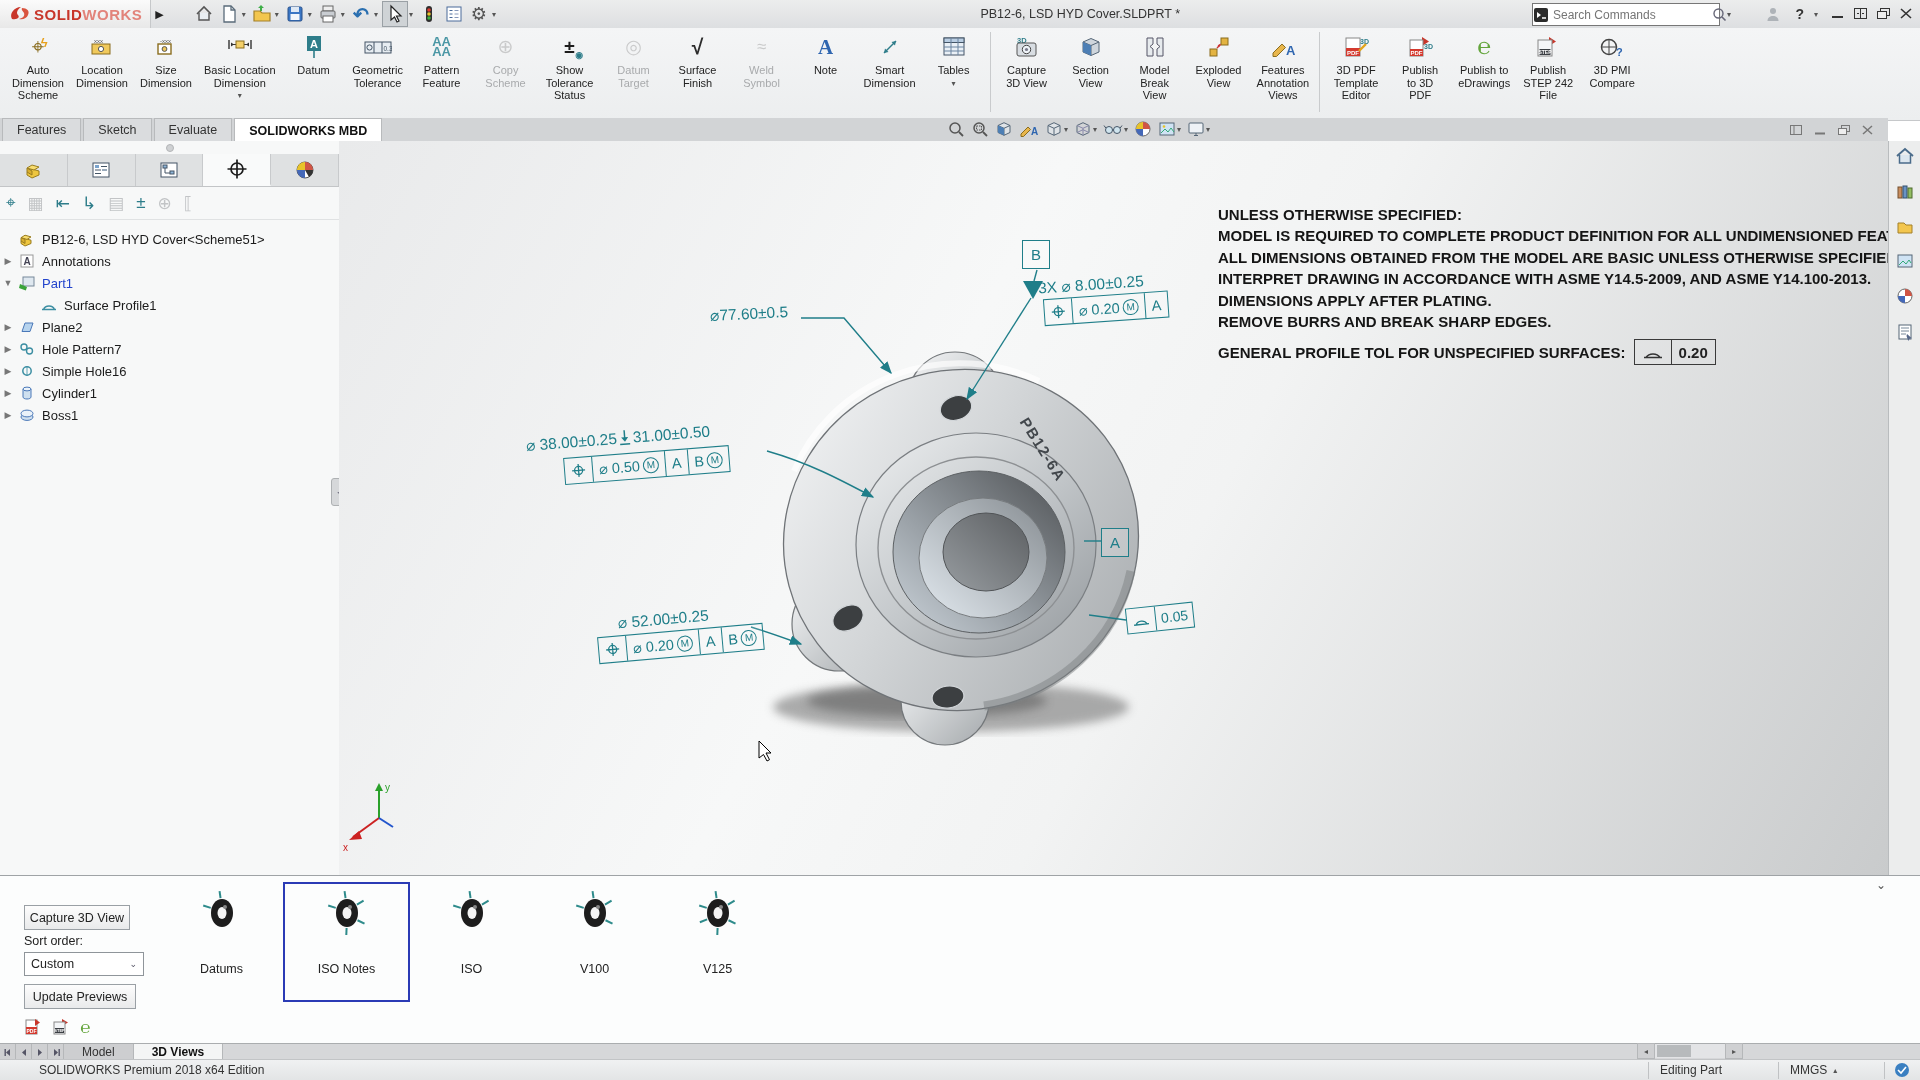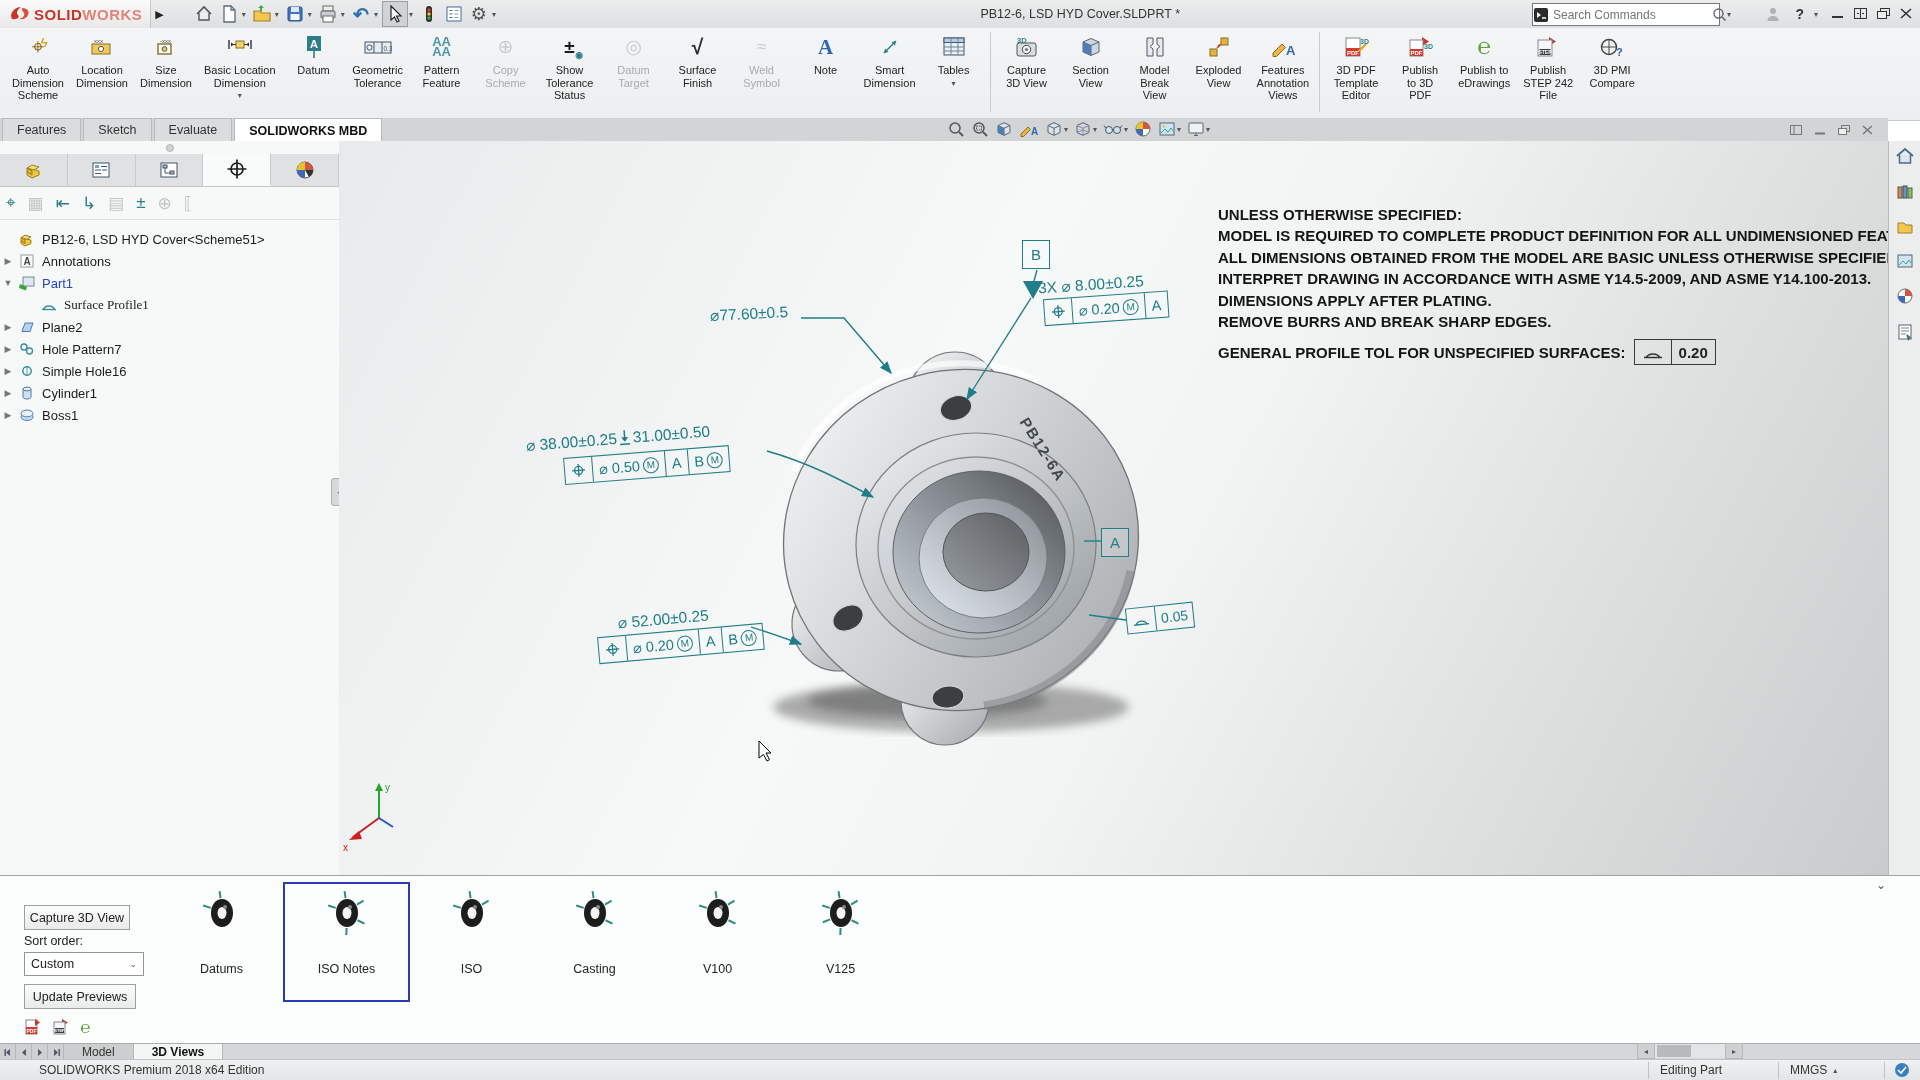--- a/index.html
+++ b/index.html
@@ -684,21 +684,21 @@
         <div class="trow emph" data-interactable="true" style="padding-left: 0px;">
           <span class="arr" data-interactable="true">▼</span>
           <span class="tic" data-interactable="false">
             <svg width="18" height="16" viewBox="0 0 18 16">
               <rect x="5" y="2" width="11" height="9" fill="#dfe8f0" stroke="#789"></rect>
               <path d="M2 9l7 3-1.2 3.5L1 13z" fill="#3aa33a"></path>
             </svg>
           </span>
           <span class="tlabel">Part1</span>
         </div>
-        <div class="trow" data-interactable="true" style="padding-left: 22px; font-family: Liberation Serif, serif;">
+        <div class="trow" data-interactable="true" style="padding-left: 22px;">
           <span class="arr" data-interactable="false"></span>
           <span class="tic" data-interactable="false">
             <svg width="18" height="14" viewBox="0 0 18 14">
               <path d="M2 11.5h14M3.5 11.5a5.8 5.3 0 0 1 11 0" fill="none" stroke="#3d8fa3" stroke-width="1.5"></path>
             </svg>
           </span>
           <span class="tlabel">Surface Profile1</span>
         </div>
         <div class="trow" data-interactable="true" style="padding-left: 0px;">
           <span class="arr" data-interactable="true">▶</span>
@@ -995,32 +995,20 @@
         <div class="thumb" data-interactable="true">
           <div data-interactable="false"><svg width="46" height="46">
               <ellipse cx="23" cy="23" rx="11" ry="14" fill="#1d1d1d"></ellipse>
               <ellipse cx="23" cy="23" rx="4.5" ry="6" fill="#f4f4f4"></ellipse>
               <circle cx="26" cy="17" r="2" fill="#888"></circle>
               <line x1="11.723688550569099" y1="17.86969785011497" x2="4.20614758428183" y2="15.475556846835289" stroke="#2e8b8b" stroke-width="2"></line>
               <line x1="21.537567879138233" y1="8.111807725380169" x2="20.562613131897056" y2="1.1639846638909148" stroke="#2e8b8b" stroke-width="2"></line>
               <line x1="32.948450870660494" y1="14.612106447938789" x2="39.580751451100824" y2="10.697756123643558" stroke="#2e8b8b" stroke-width="2"></line>
               <line x1="33.49543648567275" y1="30.272144303695057" x2="40.492394142787916" y2="33.66581164541942" stroke="#2e8b8b" stroke-width="2"></line>
             </svg></div>
-          <div class="tlab" data-interactable="false">Casting</div>
-        </div>
-        <div class="thumb" data-interactable="true">
-          <div data-interactable="false"><svg width="46" height="46">
-              <ellipse cx="23" cy="23" rx="11" ry="14" fill="#1d1d1d"></ellipse>
-              <ellipse cx="23" cy="23" rx="4.5" ry="6" fill="#f4f4f4"></ellipse>
-              <circle cx="26" cy="17" r="2" fill="#888"></circle>
-              <line x1="11.723688550569099" y1="17.86969785011497" x2="4.20614758428183" y2="15.475556846835289" stroke="#2e8b8b" stroke-width="2"></line>
-              <line x1="21.537567879138233" y1="8.111807725380169" x2="20.562613131897056" y2="1.1639846638909148" stroke="#2e8b8b" stroke-width="2"></line>
-              <line x1="32.948450870660494" y1="14.612106447938789" x2="39.580751451100824" y2="10.697756123643558" stroke="#2e8b8b" stroke-width="2"></line>
-              <line x1="33.49543648567275" y1="30.272144303695057" x2="40.492394142787916" y2="33.66581164541942" stroke="#2e8b8b" stroke-width="2"></line>
-            </svg></div>
           <div class="tlab" data-interactable="false">V100</div>
         </div>
         <div class="thumb" data-interactable="true">
           <div data-interactable="false"><svg width="46" height="46">
               <ellipse cx="23" cy="23" rx="11" ry="14" fill="#1d1d1d"></ellipse>
               <ellipse cx="23" cy="23" rx="4.5" ry="6" fill="#f4f4f4"></ellipse>
               <circle cx="26" cy="17" r="2" fill="#888"></circle>
               <line x1="11.723688550569099" y1="17.86969785011497" x2="4.20614758428183" y2="15.475556846835289" stroke="#2e8b8b" stroke-width="2"></line>
               <line x1="21.537567879138233" y1="8.111807725380169" x2="20.562613131897056" y2="1.1639846638909148" stroke="#2e8b8b" stroke-width="2"></line>
               <line x1="32.948450870660494" y1="14.612106447938789" x2="39.580751451100824" y2="10.697756123643558" stroke="#2e8b8b" stroke-width="2"></line>

